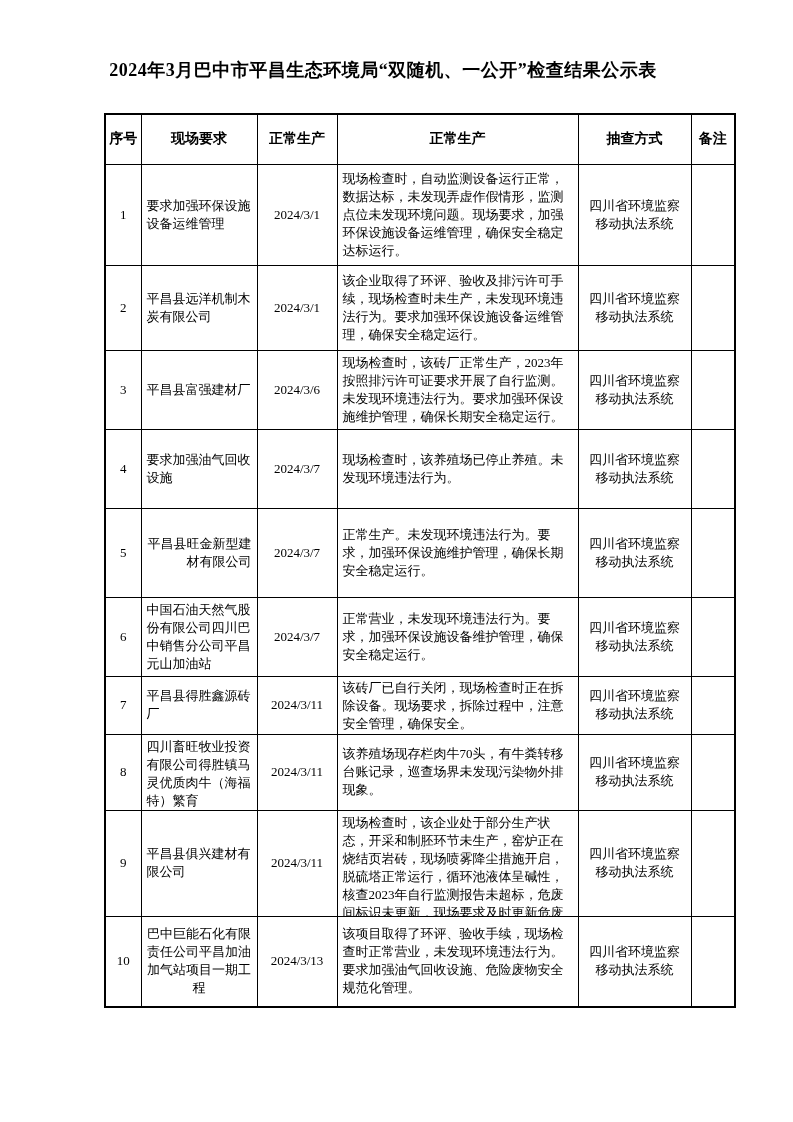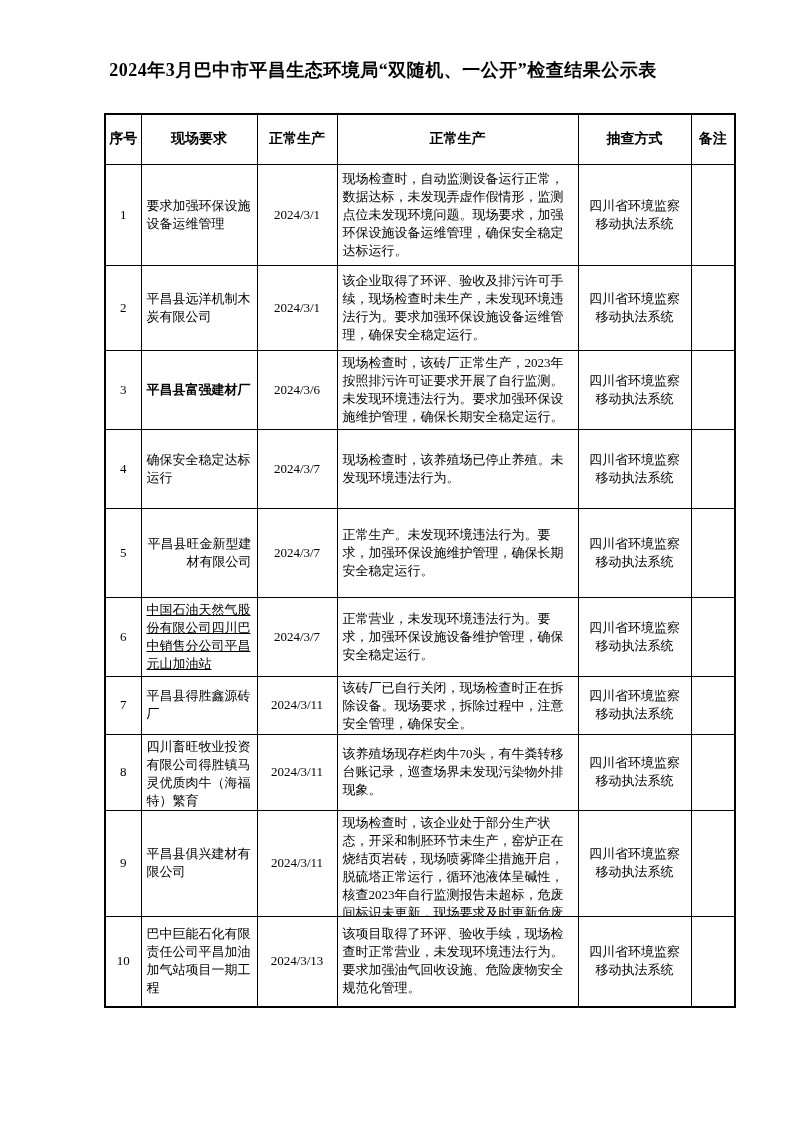--- a/index.html
+++ b/index.html
@@ -121,41 +121,41 @@
           </td>
           <td>
             <div class="cw c-center" style="height: 84px;"></div>
           </td>
         </tr>
         <tr>
           <td>
             <div class="cw c-center" style="height: 78px;">3</div>
           </td>
           <td>
-            <div class="cw c-left" style="height: 78px; font-weight: bold;">平昌县富强建材厂</div>
+            <div class="cw c-left" style="height: 78px;">平昌县富强建材厂</div>
           </td>
           <td>
             <div class="cw c-center" style="height: 78px;">2024/3/6</div>
           </td>
           <td>
             <div class="cw c-left" style="height: 78px;">现场检查时，该砖厂正常生产，2023年按照排污许可证要求开展了自行监测。未发现环境违法行为。要求加强环保设施维护管理，确保长期安全稳定运行。</div>
           </td>
           <td>
             <div class="cw c-center" style="height: 78px;">四川省环境监察移动执法系统</div>
           </td>
           <td>
             <div class="cw c-center" style="height: 78px;"></div>
           </td>
         </tr>
         <tr>
           <td>
             <div class="cw c-center" style="height: 78px;">4</div>
           </td>
           <td>
-            <div class="cw c-left" style="height: 78px;">确保安全稳定达标运行</div>
+            <div class="cw c-left" style="height: 78px;">要求加强油气回收设施</div>
           </td>
           <td>
             <div class="cw c-center" style="height: 78px;">2024/3/7</div>
           </td>
           <td>
             <div class="cw c-left" style="height: 78px;">现场检查时，该养殖场已停止养殖。未发现环境违法行为。</div>
           </td>
           <td>
             <div class="cw c-center" style="height: 78px;">四川省环境监察移动执法系统</div>
           </td>
@@ -181,21 +181,21 @@
           </td>
           <td>
             <div class="cw c-center" style="height: 88px;"></div>
           </td>
         </tr>
         <tr>
           <td>
             <div class="cw c-center" style="height: 78px;">6</div>
           </td>
           <td>
-            <div class="cw c-left" style="height: 78px; text-decoration: underline;">中国石油天然气股份有限公司四川巴中销售分公司平昌元山加油站</div>
+            <div class="cw c-left" style="height: 78px;">中国石油天然气股份有限公司四川巴中销售分公司平昌元山加油站</div>
           </td>
           <td>
             <div class="cw c-center" style="height: 78px;">2024/3/7</div>
           </td>
           <td>
             <div class="cw c-left" style="height: 78px;">正常营业，未发现环境违法行为。要求，加强环保设施设备维护管理，确保安全稳定运行。</div>
           </td>
           <td>
             <div class="cw c-center" style="height: 78px;">四川省环境监察移动执法系统</div>
           </td>
@@ -261,21 +261,21 @@
           </td>
           <td>
             <div class="cw c-center" style="height: 105px;"></div>
           </td>
         </tr>
         <tr>
           <td>
             <div class="cw c-center" style="height: 79px;">10</div>
           </td>
           <td>
-            <div class="cw c-left" style="height: 89px;">巴中巨能石化有限责任公司平昌加油加气站项目一期工程</div>
+            <div class="cw c-left" style="height: 89px; text-align: center;">巴中巨能石化有限责任公司平昌加油加气站项目一期工程</div>
           </td>
           <td>
             <div class="cw c-center" style="height: 79px;">2024/3/13</div>
           </td>
           <td>
             <div class="cw c-left" style="height: 82px;">该项目取得了环评、验收手续，现场检查时正常营业，未发现环境违法行为。要求加强油气回收设施、危险废物安全规范化管理。</div>
           </td>
           <td>
             <div class="cw c-center" style="height: 79px;">四川省环境监察移动执法系统</div>
           </td>

